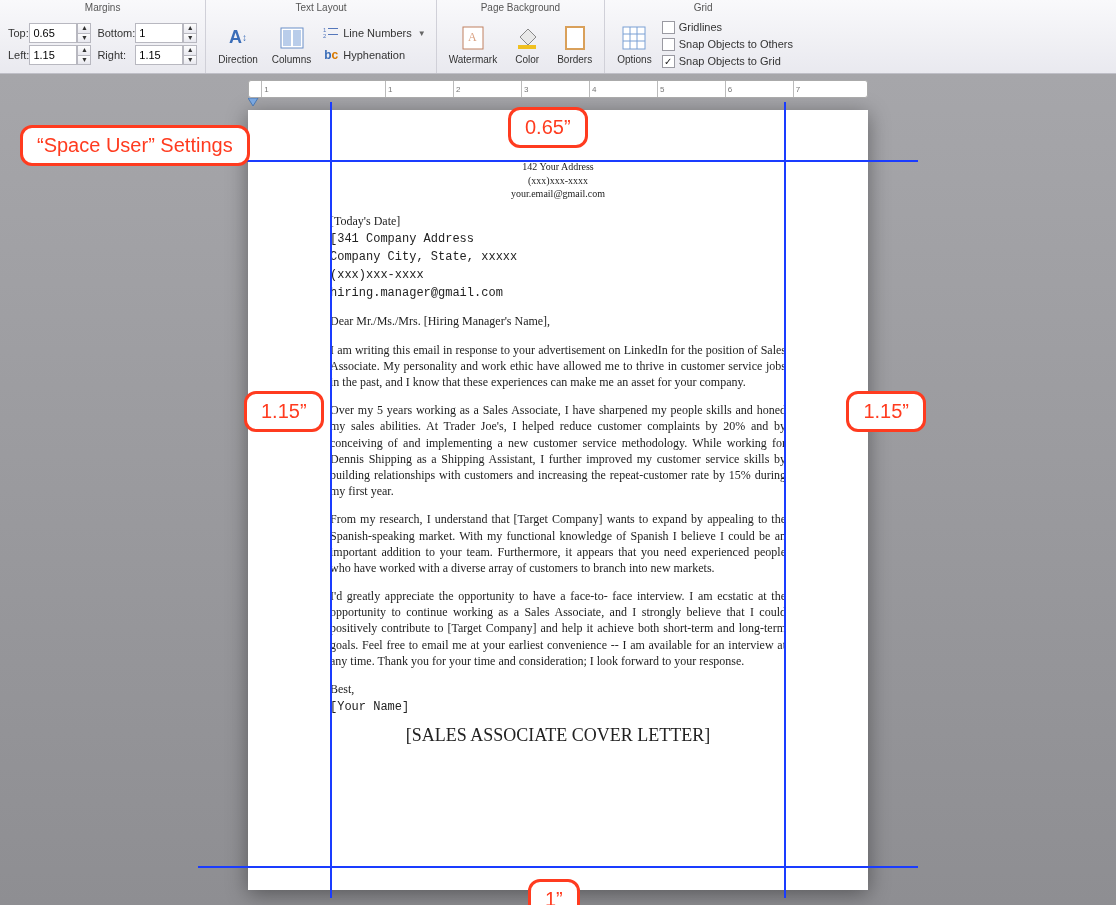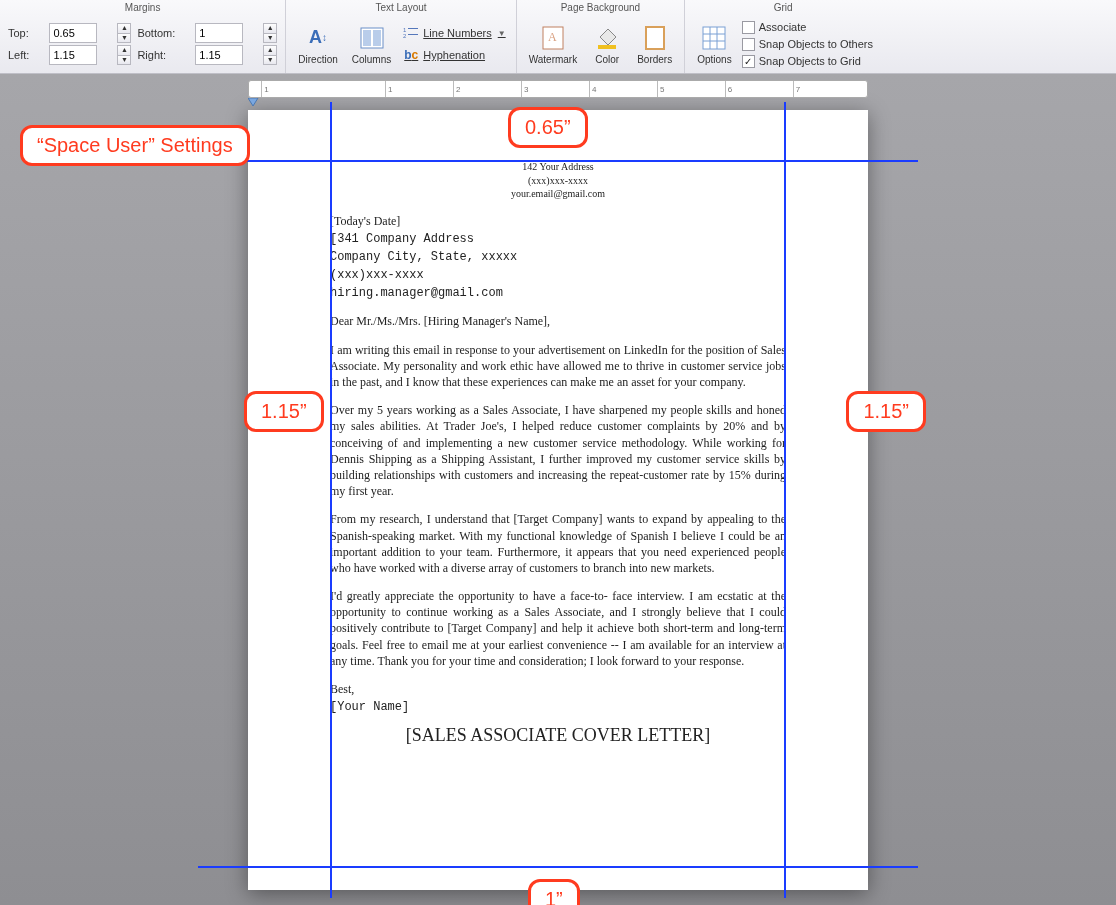--- a/index.html
+++ b/index.html
@@ -4,21 +4,21 @@
 <style>
 * { box-sizing: border-box; margin: 0; padding: 0; }
 body { font-family: "Lucida Grande", Arial, sans-serif; background: #fff; font-size: 11px; color: #333; }
 
 
 .ribbon { background: linear-gradient(#f9f9fb, #e9e9ef); border-bottom: 1px solid #bfbfc7; display: flex; height: 74px; }
 .rgroup { display: flex; flex-direction: column; border-right: 1px solid #d0d0d8; padding: 0 8px; }
 .rgroup-title { text-align: center; font-size: 10px; color: #555; padding: 2px 0; }
 .rgroup-body { display: flex; align-items: center; gap: 6px; flex: 1; padding: 4px 0; }
 
-.field-pair { display: grid; grid-template-columns: auto 48px 14px; gap: 2px 20px; align-items: center; font-size: 11px; }
+.field-pair { display: grid; grid-template-columns: auto 48px 14px; gap: 2px 0; align-items: center; font-size: 11px; }
 .field-pair label { text-align: left; }
 .spin-input { width: 48px; height: 20px; background: #fff; border: 1px solid #b8b8c0; font-size: 11px; padding: 0 3px; }
 .spin-btns { display: flex; flex-direction: column; width: 14px; }
 .spin-btns .sb { height: 10px; line-height: 8px; font-size: 7px; background: linear-gradient(#fdfdfd,#e8e8ef); border: 1px solid #b8b8c0; text-align: center; cursor: pointer; }
 .spin-btns .sb:first-child { border-bottom: none; }
 
 .tool-btn { display: flex; flex-direction: column; align-items: center; gap: 2px; padding: 2px 4px; cursor: pointer; border-radius: 3px; font-size: 10px; color: #333; }
 .tool-icon { width: 32px; height: 28px; display: flex; align-items: center; justify-content: center; font-size: 18px; }
 .small-tool { display: flex; align-items: center; gap: 4px; font-size: 11px; padding: 1px 2px; cursor: pointer; }
 .small-icon { width: 16px; height: 16px; display: inline-flex; align-items: center; justify-content: center; font-size: 12px; }
@@ -108,21 +108,21 @@
       <div class="tool-btn">
         <div class="tool-icon">
           <svg width="24" height="22">
               <rect x="1" y="1" width="22" height="20" fill="#fff" stroke="#6b8fc7"></rect>
               <rect x="3" y="3" width="8" height="16" fill="#b9cdea"></rect>
               <rect x="13" y="3" width="8" height="16" fill="#b9cdea"></rect>
             </svg>
         </div>
         <span>Columns</span>
       </div>
-      <div style="display:flex;flex-direction:column;gap:4px;text-decoration:underline;">
+      <div style="display:flex;flex-direction:column;gap:4px;">
         <div class="small-tool">
           <span class="small-icon">
             <svg width="16" height="14">
                 <text x="0" y="6" font-size="6" fill="#5577bb">1</text>
                 <rect x="5" y="2" width="10" height="1" fill="#5577bb"></rect>
                 <text x="0" y="12" font-size="6" fill="#5577bb">2</text>
                 <rect x="5" y="8" width="10" height="1" fill="#5577bb"></rect>
               </svg>
           </span>
           <span>Line Numbers</span>
@@ -179,21 +179,21 @@
               <line x1="2" y1="16" x2="24" y2="16" stroke="#7aa0d4"></line>
               <line x1="9" y1="2" x2="9" y2="24" stroke="#7aa0d4"></line>
               <line x1="16" y1="2" x2="16" y2="24" stroke="#7aa0d4"></line>
             </svg>
         </div>
         <span>Options</span>
       </div>
       <div style="display:flex;flex-direction:column;gap:2px;">
         <div class="chk-row">
             <span class="chk"></span>
-            <span>Associate</span>
+            <span>Gridlines</span>
           </div>
         <div class="chk-row">
             <span class="chk"></span>
             <span>Snap Objects to Others</span>
           </div>
         <div class="chk-row">
             <span class="chk">✓</span>
             <span>Snap Objects to Grid</span>
           </div>
       </div>

